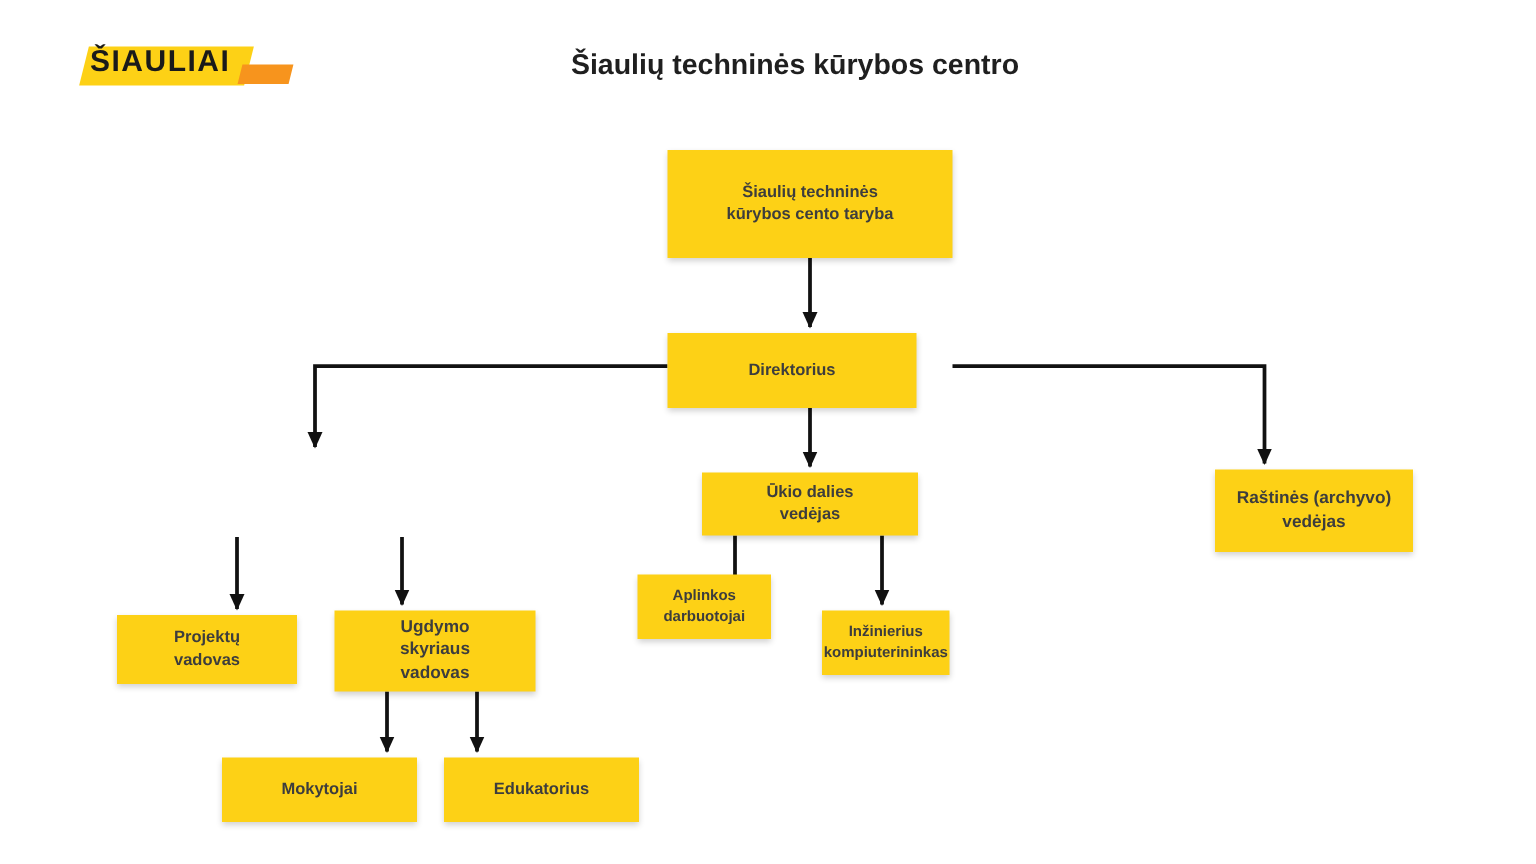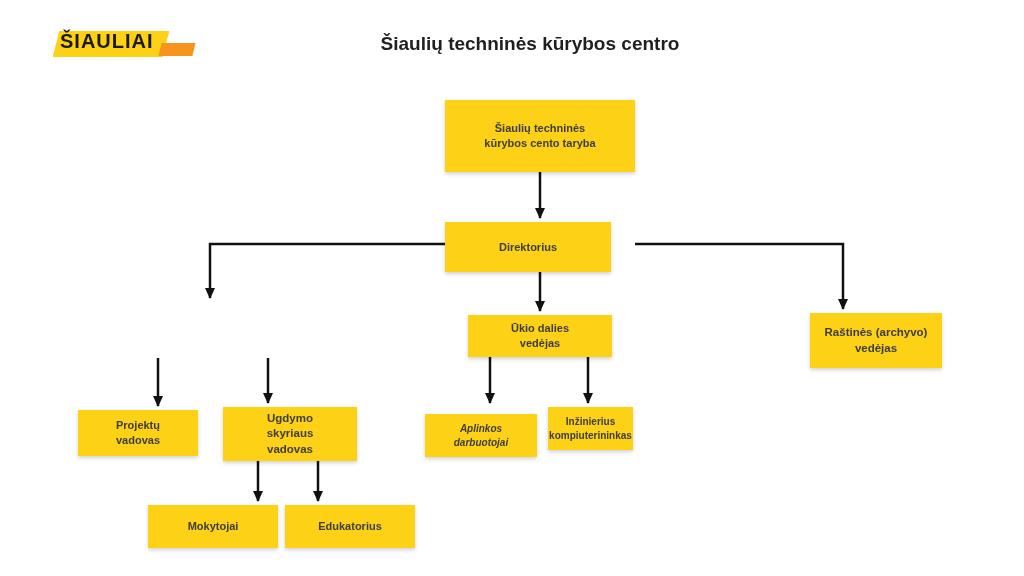--- a/index.html
+++ b/index.html
@@ -60,26 +60,26 @@
   .n-duomenu     { left:145px; top:302px; width:140px; height:56px; }
   .n-duomenu span{ width:110px; }
   .n-ukio        { left:468px; top:315px; width:144px; height:42px; }
   .n-ukio span   { width:85px; }
   .n-rastines    { left:778px; top:313px; width:132px; height:55px; font-size:11.5px;margin-left:32px; }
   .n-rastines span{ width:126px; }
   .n-projektu    { left:78px;  top:410px; width:120px; height:46px;text-align:center; }
   .n-projektu span{ width:70px; }
   .n-ugdymo      { left:223px; top:407px; width:134px; height:54px; font-size:11.5px; }
   .n-ugdymo span { width:62px; }
-  .n-aplinkos    { left:425px; top:414px; width:112px; height:43px; font-size:10px;font-style:italic; }
+  .n-aplinkos    { left:425px; top:383px; width:89px; height:43px; font-size:10px; }
   .n-aplinkos span{ width:65px; }
   .n-inzinierius { left:548px; top:407px; width:85px; height:43px; font-size:10px; }
   .n-inzinierius span{ width:100px; }
   .n-mokytojai   { left:148px; top:505px; width:130px; height:43px; }
-  .n-edukatorius { left:285px; top:505px; width:130px; height:43px; }
+  .n-edukatorius { left:296px; top:505px; width:130px; height:43px; }
 </style>
 </head>
 <body>
 
 <div class="canvas">
 
   <div class="logo">
     <div class="logo-line1">
       <span class="logo-bg"></span>
       <span class="logo-accent"></span>

